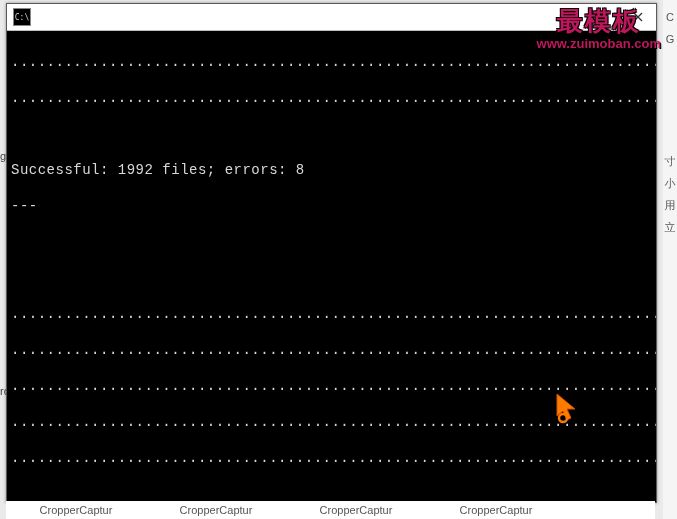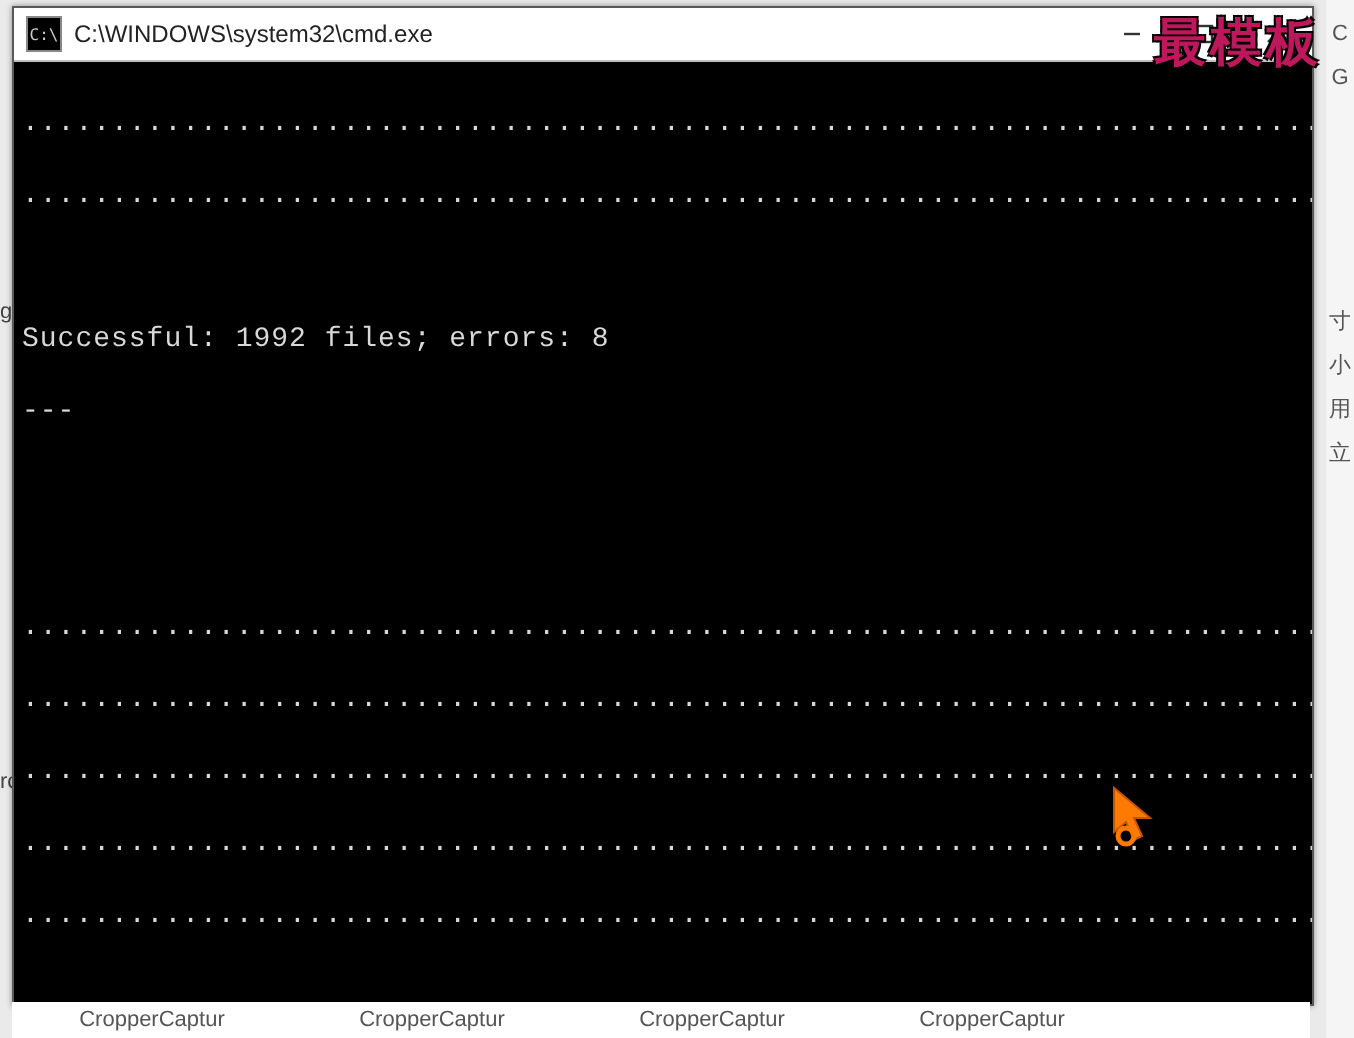--- a/index.html
+++ b/index.html
@@ -170,21 +170,20 @@
   <div>gr</div>
 </div>
 <div class="partial-left" style="top:385px">
   <div>rc</div>
 </div>
 
 <div class="window">
 
   <div class="titlebar">
     <span class="icon">C:\</span>
-    <span class="title">C:\WINDOWS\system32\cmd.exe</span>
     <div class="controls">
       <div class="ctrl">
         <svg viewBox="0 0 10 10">
             <line x1="1" y1="5" x2="9" y2="5"></line>
           </svg>
       </div>
       <div class="ctrl">
         <svg viewBox="0 0 10 10">
             <rect x="1" y="1" width="8" height="8"></rect>
           </svg>
@@ -222,20 +221,21 @@
 
 
 
 
   </div>
 
 </div>
 
 <div class="watermark">
   <div class="cn">最模板</div>
+  <div class="url">www.zuimoban.com</div>
 </div>
 
 <div class="mouse-cursor">
   <svg width="26" height="32" viewBox="0 0 26 32">
     <path d="M2 2 L2 24 L8 19 L12 28 L16 26 L12 17 L20 17 Z" fill="#ff7a00" stroke="#c85500" stroke-width="1"></path>
     <circle cx="6" cy="24" r="4" fill="none" stroke="#ff7a00" stroke-width="2.5" transform="translate(2,2)"></circle>
   </svg>
 </div>
 
 <div class="bottom-bar">

